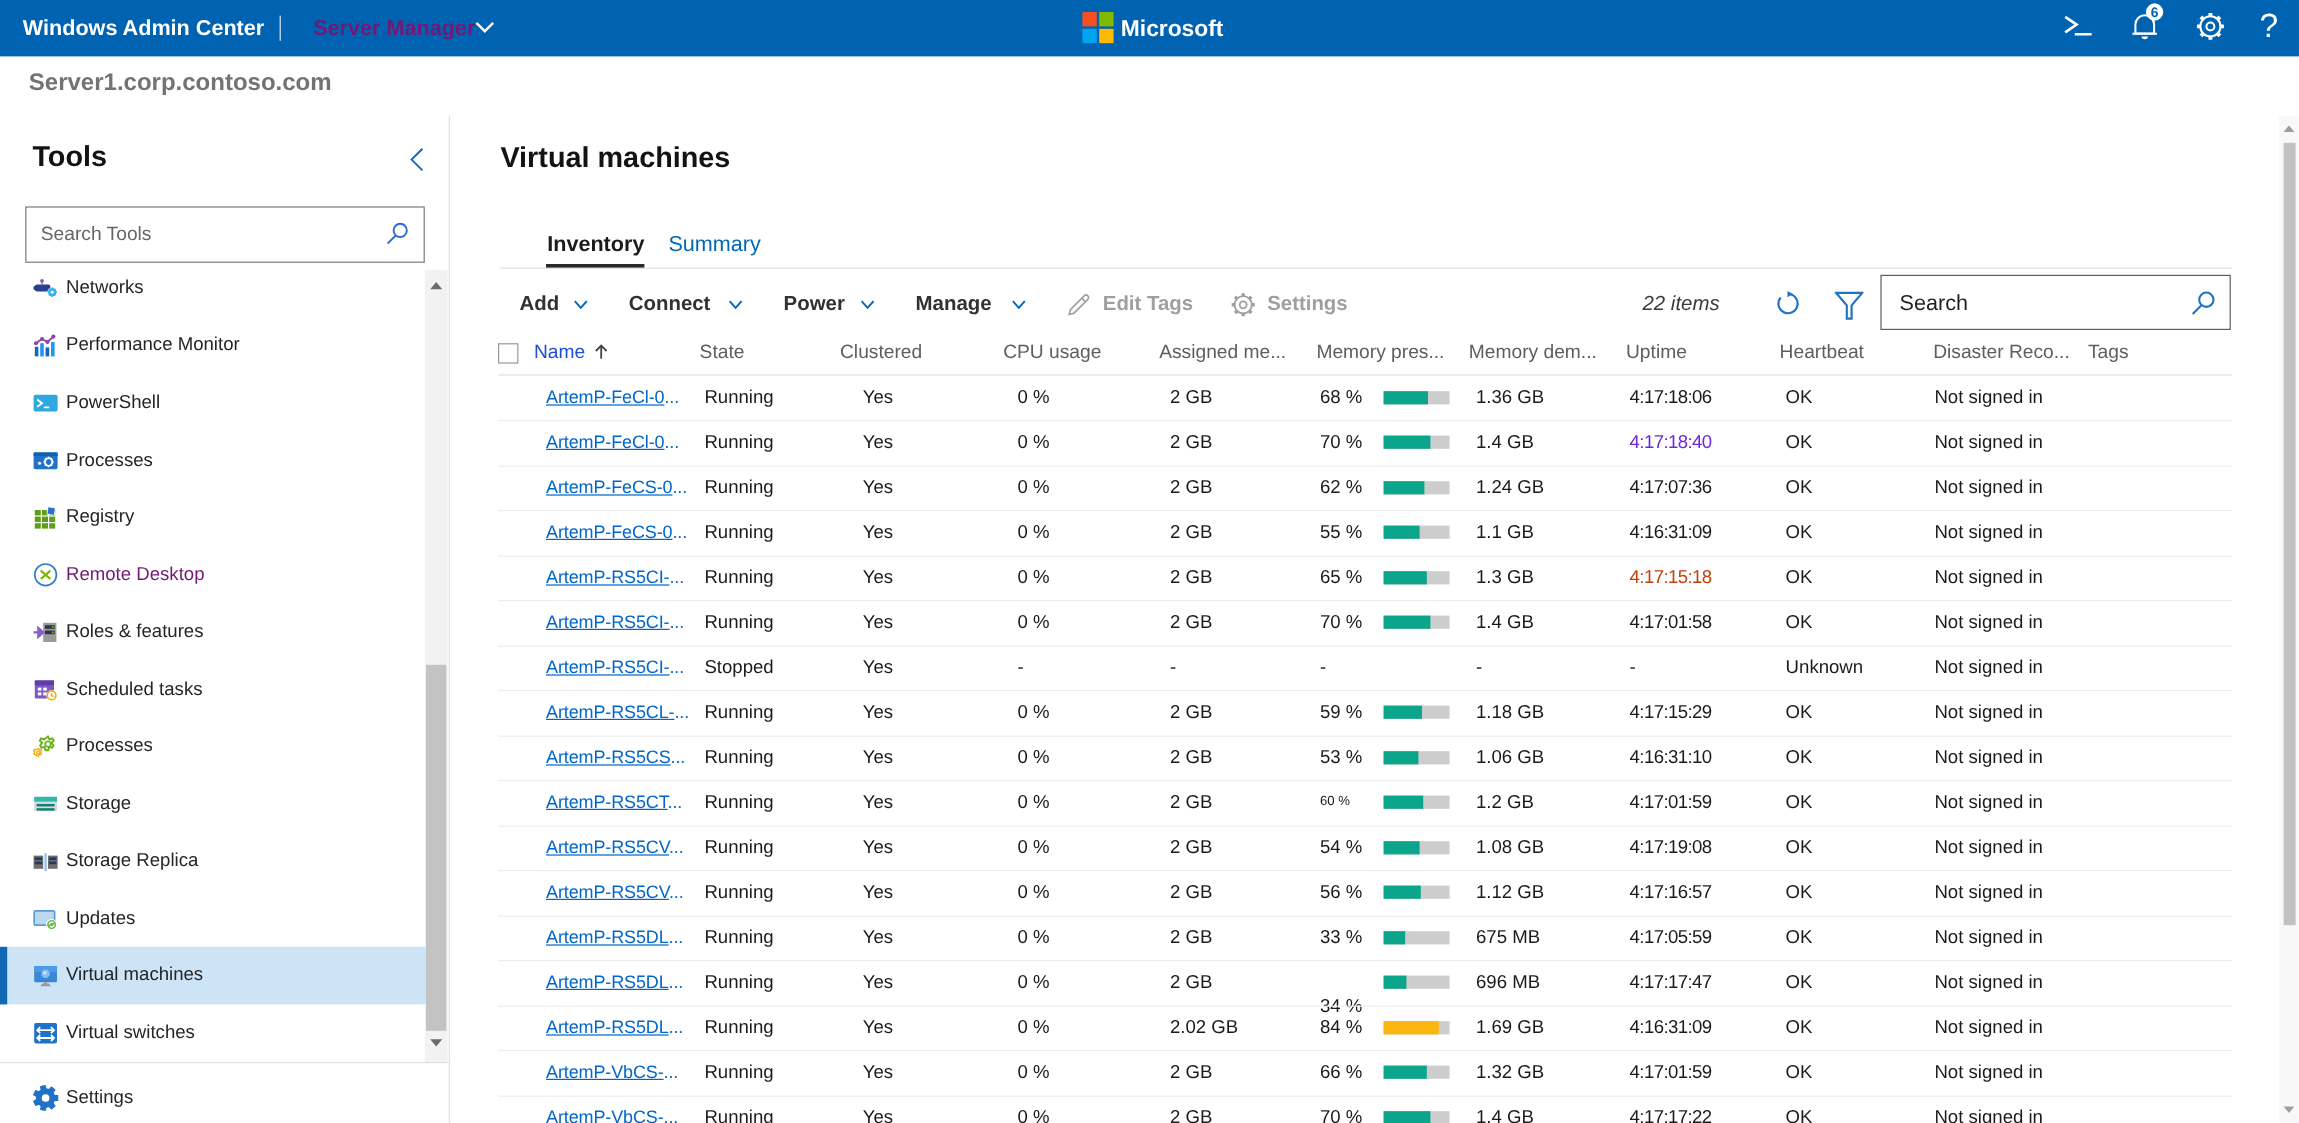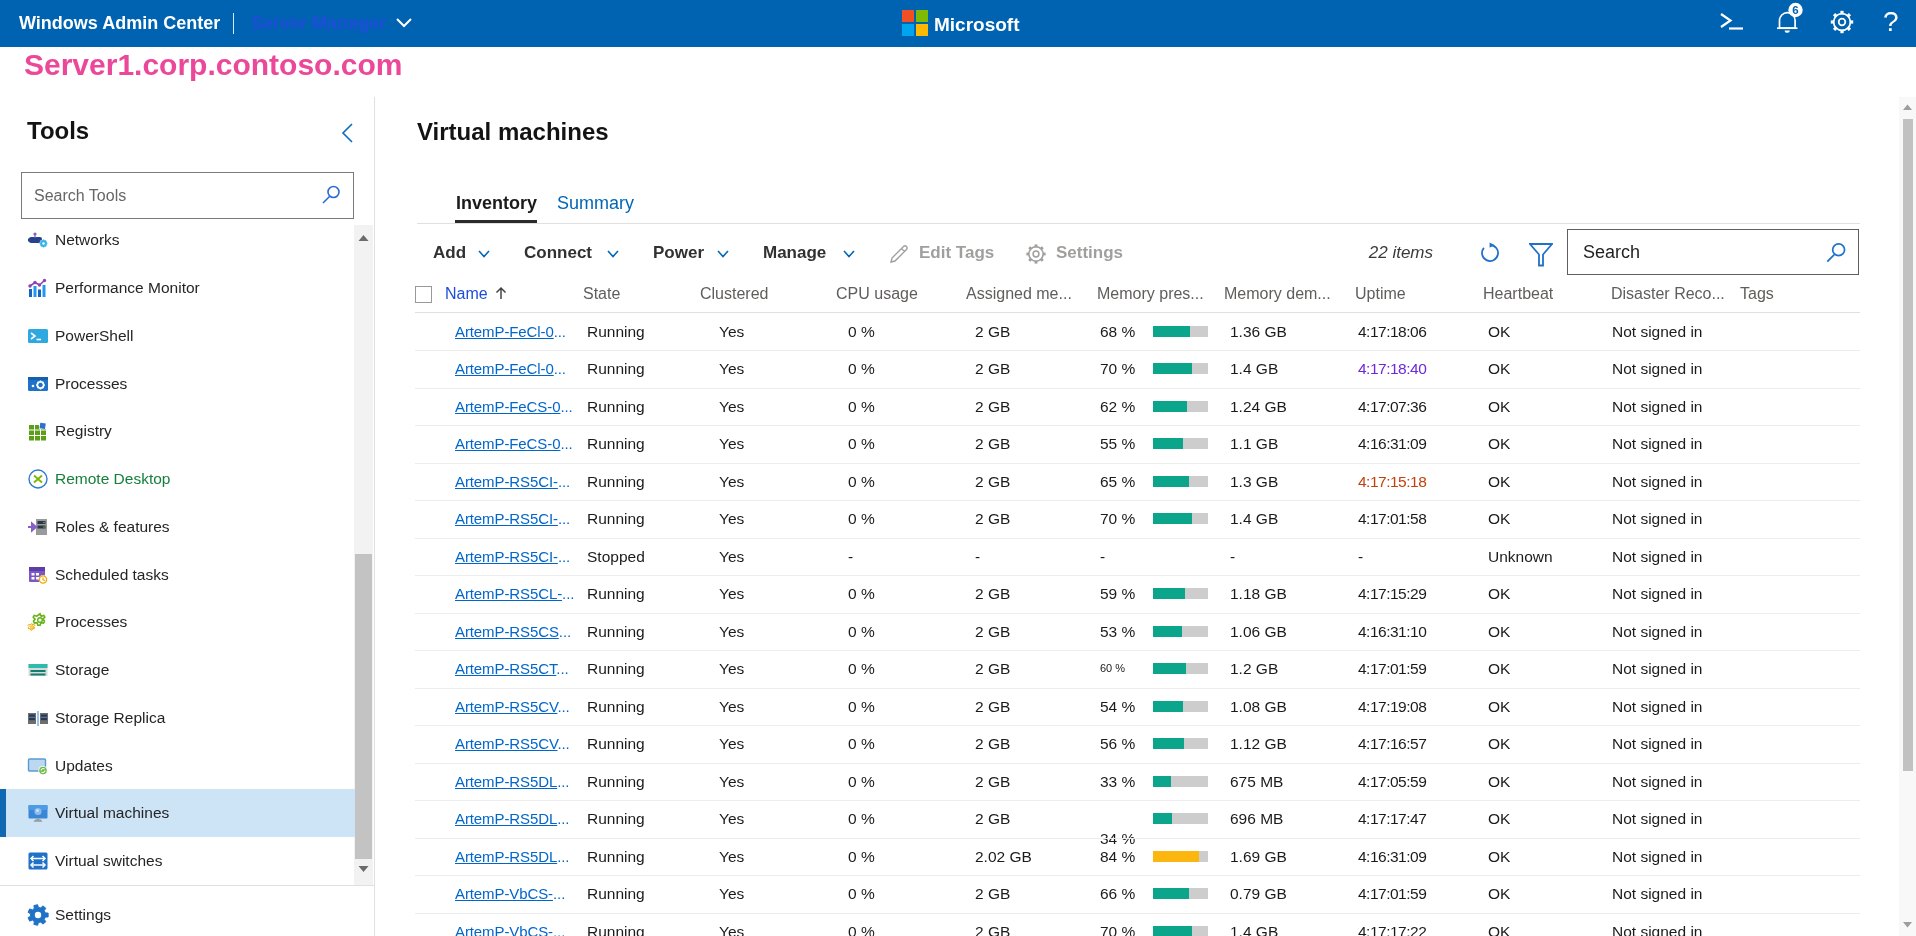--- a/index.html
+++ b/index.html
@@ -1,21 +1,21 @@
 <!DOCTYPE html>
 <html><head><meta charset="utf-8"><style>
 html,body{margin:0;padding:0;}
 body{width:1916px;height:936px;overflow:hidden;position:relative;font-family:"Liberation Sans",sans-serif;background:#fff;}
 .abs{position:absolute;}
 .ic{position:absolute;}
 </style></head><body>
 <div class="abs" style="left:0;top:0;width:1916px;height:47px;background:#0063b1;"></div>
 <div class="abs" style="left:19px;top:0;height:47px;line-height:47px;color:#fff;font-size:18px;font-weight:bold;">Windows Admin Center</div>
 <div class="abs" style="left:233px;top:13px;width:1px;height:21px;background:rgba(255,255,255,0.85);"></div>
-<div class="abs" style="left:251px;top:0;height:61px;line-height:47px;color:#1d4ed8;font-size:18px;font-weight:bold;">Server Manager</div>
+<div class="abs" style="left:261px;top:0;height:61px;line-height:47px;color:#701a75;font-size:18px;font-weight:bold;">Server Manager</div>
 <svg class="ic" style="left:395px;top:16px;" width="18" height="14" viewBox="0 0 18 14">
     <path d="M2 3 L9 10 L16 3" fill="none" stroke="#fff" stroke-width="2"></path>
   </svg>
 <div class="abs" style="left:902px;top:10px;width:12px;height:12px;background:#f25022;"></div>
 <div class="abs" style="left:916px;top:10px;width:12px;height:12px;background:#7fba00;"></div>
 <div class="abs" style="left:902px;top:24px;width:12px;height:12px;background:#00a4ef;"></div>
 <div class="abs" style="left:916px;top:24px;width:12px;height:12px;background:#ffb900;"></div>
 <div class="abs" style="left:934px;top:0;height:47px;line-height:49px;color:#fff;font-size:19px;font-weight:600;">Microsoft</div>
 <svg class="ic" style="left:1719px;top:12px;" width="26" height="22" viewBox="0 0 26 22">
     <path d="M2 2 L11.5 8.5 L2 15" fill="none" stroke="#fff" stroke-width="2.2"></path>
@@ -34,21 +34,21 @@
     <path d="M18.46 18.46 L20.92 20.92" stroke="#fff" stroke-width="3.23"></path>
     <path d="M13.00 20.73 L13.00 24.20" stroke="#fff" stroke-width="3.23"></path>
     <path d="M7.54 18.46 L5.08 20.92" stroke="#fff" stroke-width="3.23"></path>
     <path d="M5.27 13.00 L1.80 13.00" stroke="#fff" stroke-width="3.23"></path>
     <path d="M7.54 7.54 L5.08 5.08" stroke="#fff" stroke-width="3.23"></path>
     <path d="M13.00 5.27 L13.00 1.80" stroke="#fff" stroke-width="3.23"></path>
     <path d="M18.46 7.54 L20.92 5.08" stroke="#fff" stroke-width="3.23"></path>
     <circle cx="13" cy="13" r="3.3" fill="none" stroke="#fff" stroke-width="1.7"></circle>
   </svg>
 <div class="abs" style="left:1883px;top:6px;color:#fff;font-size:28px;font-weight:400;">?</div>
-<div class="abs" style="left:24px;top:48px;font-size:30px;font-weight:bold;color:#ec4899;">Server1.corp.contoso.com</div>
+<div class="abs" style="left:24px;top:58px;font-size:20px;font-weight:bold;color:#737373;">Server1.corp.contoso.com</div>
 <div class="abs" style="left:374px;top:97px;width:1px;height:839px;background:#e0e0e0;"></div>
 <div class="abs" style="left:27px;top:117px;font-size:24px;font-weight:bold;color:#131313;">Tools</div>
 <svg class="ic" style="left:340px;top:122px;" width="14" height="22" viewBox="0 0 14 22">
     <path d="M12 2 L3 11 L12 20" fill="none" stroke="#0b6bc2" stroke-width="1.6"></path>
   </svg>
 <div class="abs" style="left:21px;top:172px;width:331px;height:45px;border:1px solid #7a7a7a;"></div>
 <div class="abs" style="left:34px;top:172px;height:47px;line-height:47px;font-size:16px;color:#666;">Search Tools</div>
 <svg class="ic" style="left:320px;top:183px;" width="24" height="24" viewBox="0 0 24 24">
     <circle cx="13.5" cy="9" r="5.5" fill="none" stroke="#2b6bd8" stroke-width="1.6"></circle>
     <path d="M9.5 13.5 L3 20" stroke="#2b6bd8" stroke-width="1.6"></path>
@@ -109,21 +109,21 @@
       <rect x="14" y="10.5" width="5" height="4.5" fill="#5b9e18"></rect>
       <rect x="14" y="16" width="5" height="4.5" fill="#5b9e18"></rect>
       <rect x="12" y="2" width="7" height="7" fill="#fff"></rect>
       <rect x="13" y="3" width="5.5" height="5.5" fill="#2f6fd0" transform="rotate(8 15 5)"></rect>
     </svg></div>
 <div class="abs" style="left:55px;top:420.3px;height:22px;line-height:22px;font-size:15.5px;color:#252525;">Registry</div>
 <div class="ic" style="left:27px;top:468.1px;width:22px;height:22px;"><svg width="22" height="22" viewBox="0 0 22 22">
       <circle cx="11" cy="11" r="9" fill="none" stroke="#2f7bd0" stroke-width="1.4"></circle>
       <path d="M7 7.5 L15 14.5 M15 7.5 L7 14.5" stroke="#7db700" stroke-width="1.8"></path>
     </svg></div>
-<div class="abs" style="left:55px;top:468.1px;height:22px;line-height:22px;font-size:15.5px;color:#15803d;">Remote Desktop</div>
+<div class="abs" style="left:55px;top:468.1px;height:22px;line-height:22px;font-size:15.5px;color:#701a75;">Remote Desktop</div>
 <div class="ic" style="left:27px;top:515.8px;width:22px;height:22px;"><svg width="22" height="22" viewBox="0 0 22 22">
       <rect x="9" y="3" width="11" height="16" fill="#9a9a9a"></rect>
       <rect x="10.5" y="5" width="8" height="3" fill="#28364f"></rect>
       <rect x="10.5" y="9.5" width="8" height="3" fill="#28364f"></rect>
       <circle cx="17" cy="6.5" r="0.8" fill="#7db700"></circle>
       <circle cx="17" cy="11" r="0.8" fill="#7db700"></circle>
       <path d="M1 11 h7 M5 7.5 L9 11 L5 14.5 Z" stroke="#8661c5" stroke-width="2" fill="#8661c5"></path>
     </svg></div>
 <div class="abs" style="left:55px;top:515.8px;height:22px;line-height:22px;font-size:15.5px;color:#252525;">Roles &amp; features</div>
 <div class="ic" style="left:27px;top:563.6px;width:22px;height:22px;"><svg width="22" height="22" viewBox="0 0 22 22">
@@ -476,21 +476,21 @@
 <div class="abs" style="left:415px;top:875.00px;width:1445px;height:1px;background:#ededed;"></div>
 <div class="abs" style="left:455px;top:884.25px;height:19px;line-height:19px;font-size:15px;letter-spacing:-0.1px;color:#0066cc;"><span style="text-decoration:underline;">ArtemP-VbCS-</span>...</div>
 <div class="abs" style="left:587px;top:884.25px;height:19px;line-height:19px;font-size:15.5px;color:#1b1b1b;">Running</div>
 <div class="abs" style="left:719px;top:884.25px;height:19px;line-height:19px;font-size:15.5px;color:#1b1b1b;">Yes</div>
 <div class="abs" style="left:848px;top:884.25px;height:19px;line-height:19px;font-size:15.5px;color:#1b1b1b;">0 %</div>
 <div class="abs" style="left:975px;top:884.25px;height:19px;line-height:19px;font-size:15.5px;color:#1b1b1b;">2 GB</div>
 <div class="abs" style="left:1100px;top:884.25px;height:19px;line-height:19px;font-size:15.5px;color:#1b1b1b;">66 %</div>
 <div class="abs" style="left:1153px;top:888.25px;width:55px;height:11px;background:#cdcdcd;">
     <div style="width:66%;height:11px;background:#0ba58c;"></div>
   </div>
-<div class="abs" style="left:1230px;top:884.25px;height:19px;line-height:19px;font-size:15.5px;color:#1b1b1b;">0.79 GB</div>
+<div class="abs" style="left:1230px;top:884.25px;height:19px;line-height:19px;font-size:15.5px;color:#1b1b1b;">1.32 GB</div>
 <div class="abs" style="left:1358px;top:884.25px;height:19px;line-height:19px;font-size:15.5px;color:#1b1b1b;letter-spacing:-0.5px;">4:17:01:59</div>
 <div class="abs" style="left:1488px;top:884.25px;height:19px;line-height:19px;font-size:15.5px;color:#1b1b1b;">OK</div>
 <div class="abs" style="left:1612px;top:884.25px;height:19px;line-height:19px;font-size:15.5px;color:#1b1b1b;">Not signed in</div>
 <div class="abs" style="left:415px;top:912.50px;width:1445px;height:1px;background:#ededed;"></div>
 <div class="abs" style="left:455px;top:921.75px;height:19px;line-height:19px;font-size:15px;letter-spacing:-0.1px;color:#0066cc;"><span style="text-decoration:underline;">ArtemP-VbCS-</span>...</div>
 <div class="abs" style="left:587px;top:921.75px;height:19px;line-height:19px;font-size:15.5px;color:#1b1b1b;">Running</div>
 <div class="abs" style="left:719px;top:921.75px;height:19px;line-height:19px;font-size:15.5px;color:#1b1b1b;">Yes</div>
 <div class="abs" style="left:848px;top:921.75px;height:19px;line-height:19px;font-size:15.5px;color:#1b1b1b;">0 %</div>
 <div class="abs" style="left:975px;top:921.75px;height:19px;line-height:19px;font-size:15.5px;color:#1b1b1b;">2 GB</div>
 <div class="abs" style="left:1100px;top:921.75px;height:19px;line-height:19px;font-size:15.5px;color:#1b1b1b;">70 %</div>

